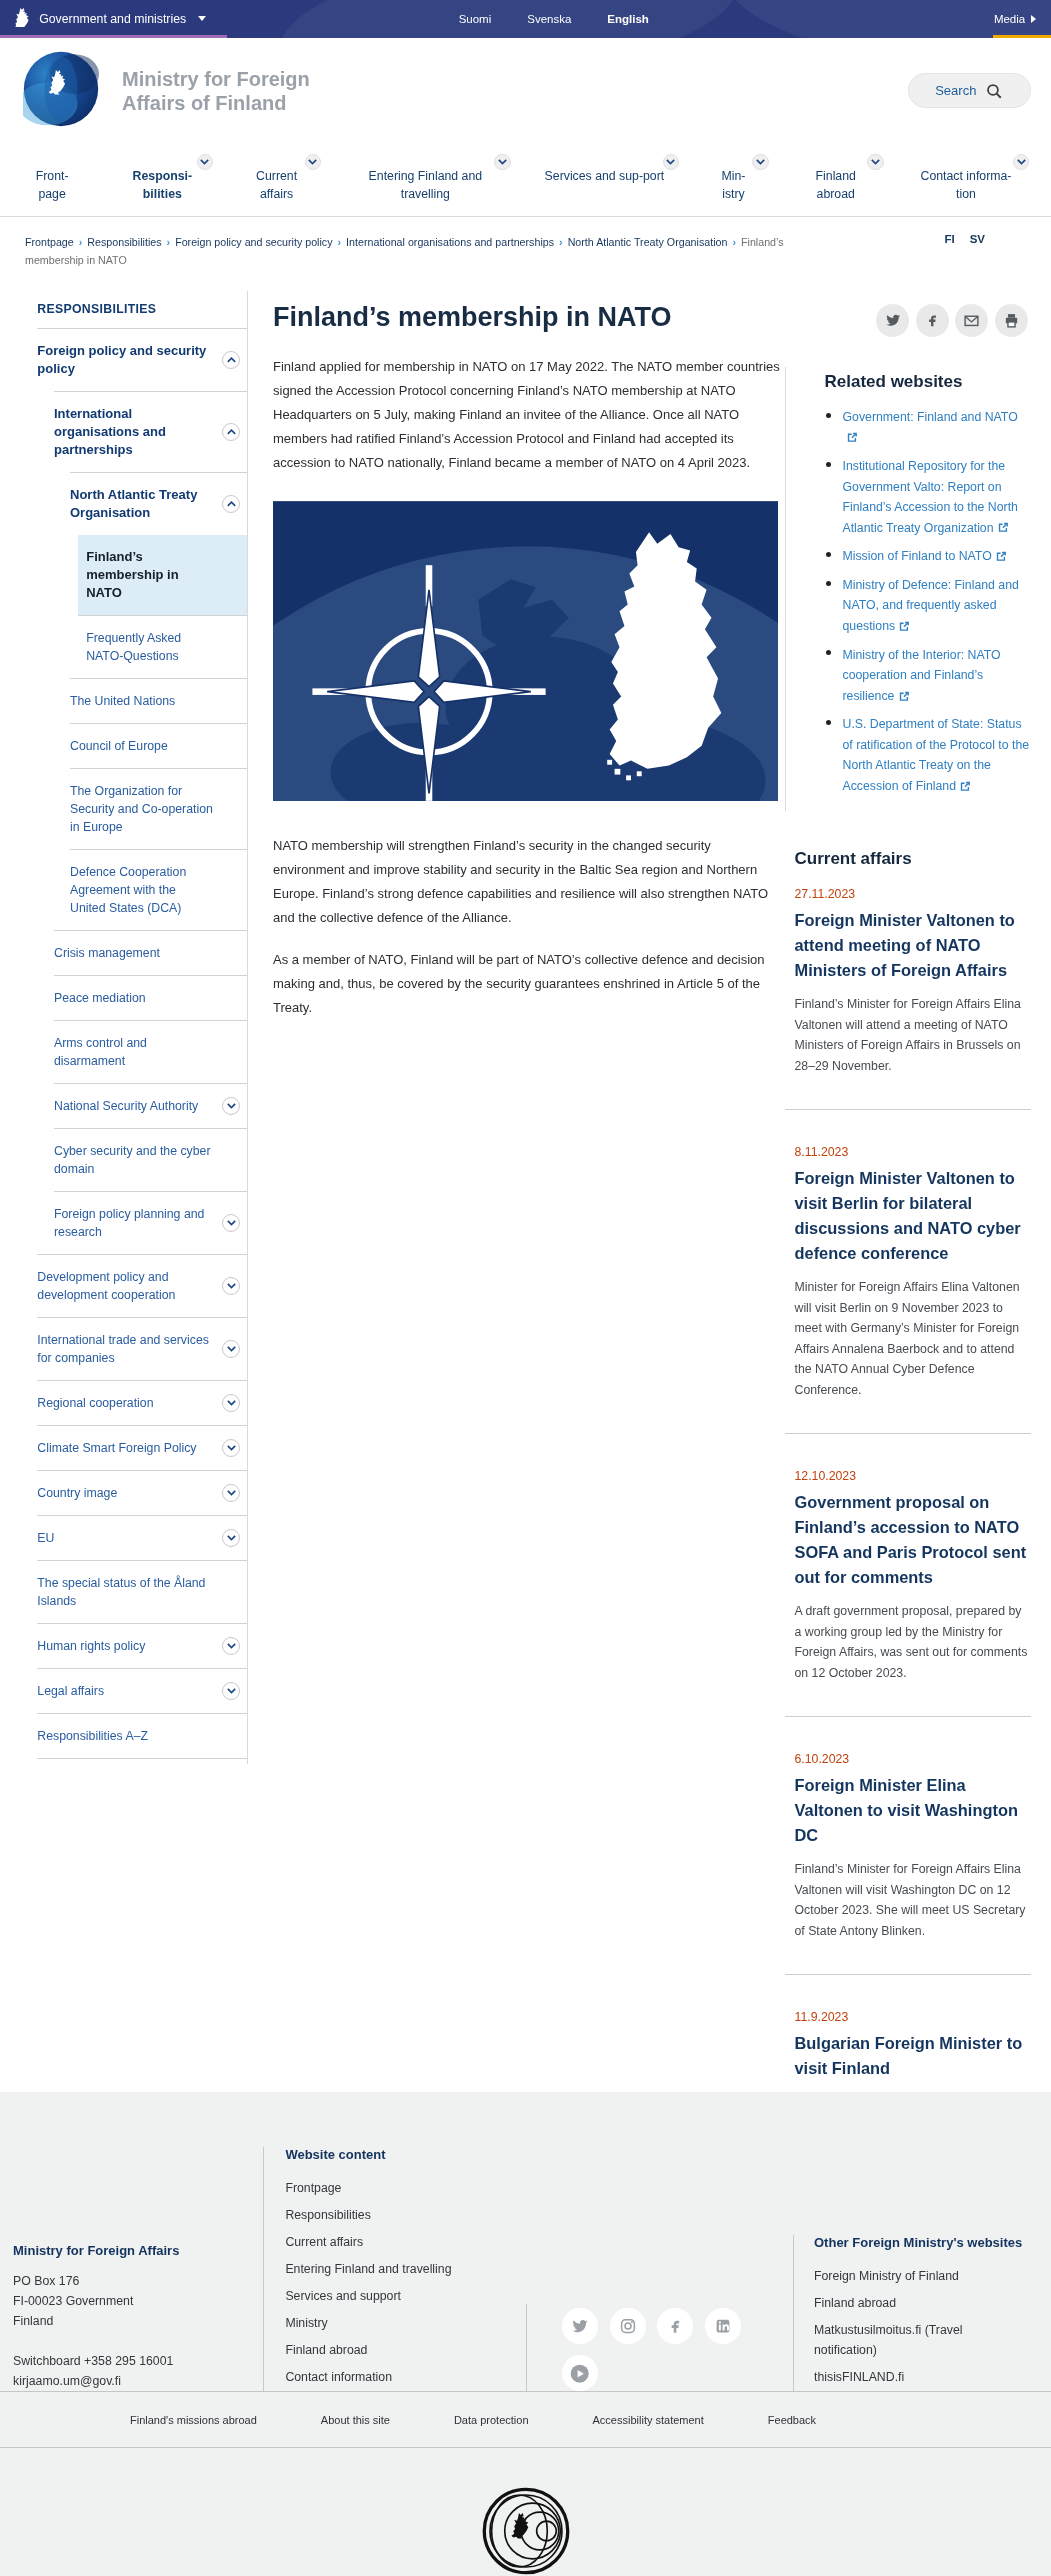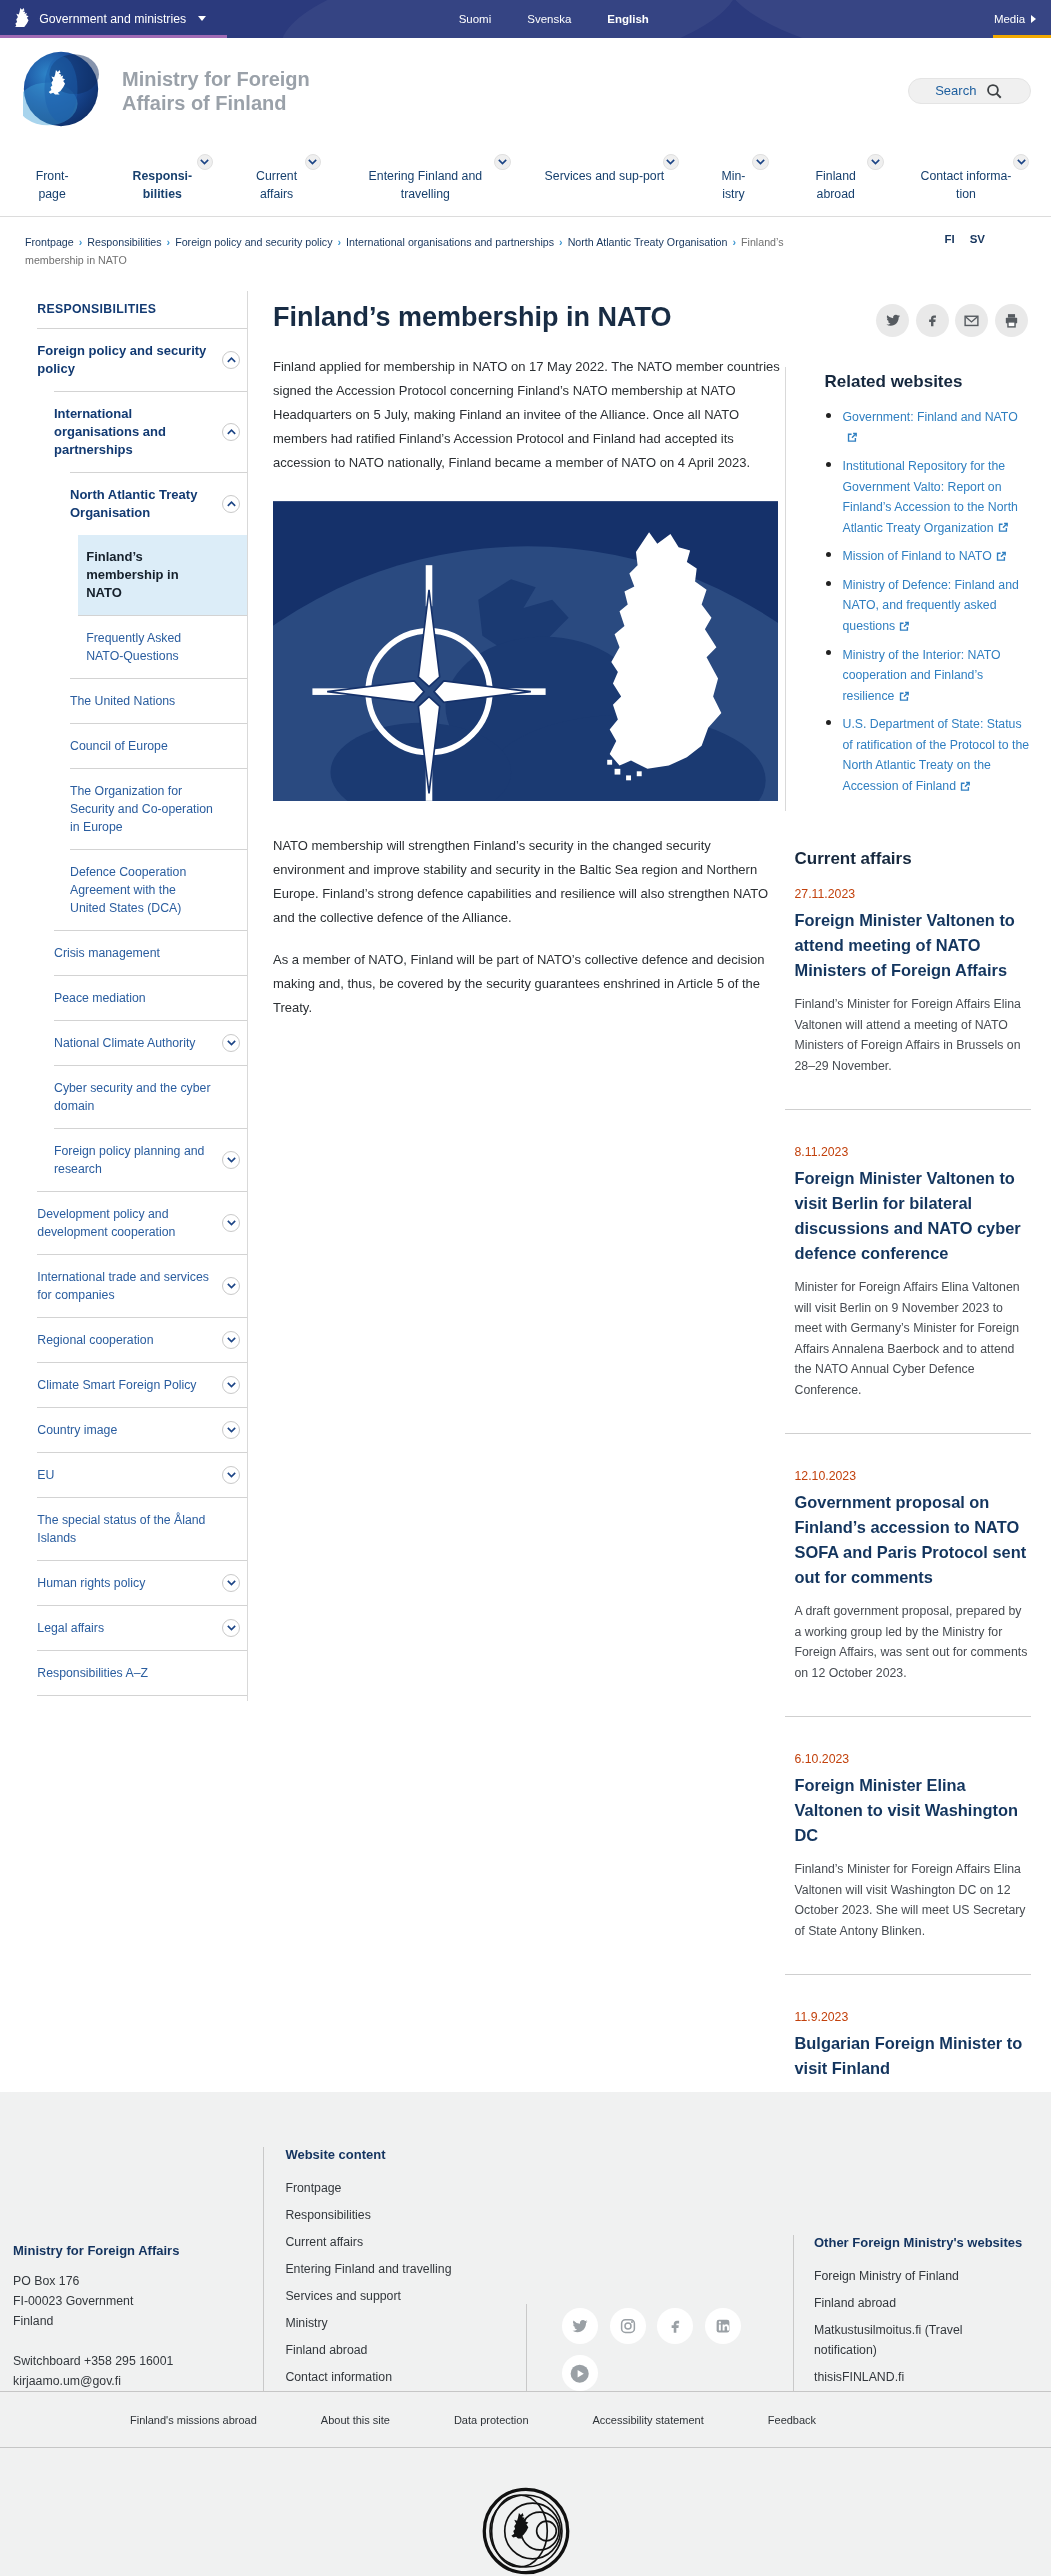--- a/index.html
+++ b/index.html
@@ -20,21 +20,21 @@
   .lang-link { font-size:11.5px; color:#fff; cursor:pointer; }
   .lang-link.active { font-weight:bold; }
   .media-link { display:flex; align-items:center; gap:5.8px; font-size:11.5px; margin-right:15px; cursor:pointer; }
   .media-arrow { width:0; height:0; border-top:4.1px solid transparent; border-bottom:4.1px solid transparent; border-left:5px solid #fff; }
   .yellow-line { position:absolute; right:0; bottom:0; width:58px; height:3.3px; background:#f2a900; z-index:2; }
 
   
   .header { height:115px; display:flex; align-items:center; padding:0 20.5px 0 23px; }
   .brand { display:flex; align-items:center; gap:23px; }
   .brand-name { color:#9aa1a9; font-size:20px; font-weight:bold; line-height:24px; }
-  .search-pill { margin-left:auto; width:123px; height:26px; background:#f0f0f0; border:0.8px solid #e4e4e4; border-radius:18px; display:flex; align-items:center; justify-content:center; gap:10px; cursor:pointer; }
+  .search-pill { margin-left:auto; width:123px; height:35px; background:#f0f0f0; border:0.8px solid #e4e4e4; border-radius:18px; display:flex; align-items:center; justify-content:center; gap:10px; cursor:pointer; }
   .search-pill span { color:#1d5e9e; font-size:13px; }
 
   
   .mainnav { display:flex; justify-content:space-between; padding:13px 25px 11.5px 25px; border-bottom:0.8px solid #dcdcdc; }
   .nav-item { position:relative; text-align:center; color:#17406e; font-size:12.3px; line-height:18px; padding:10px 11.5px 1.6px 1.6px; cursor:pointer; }
   .nav-item .lbl { display:inline-block; }
   .nav-item.active .lbl { font-weight:bold; }
   .chev-badge { position:absolute; top:-3.3px; right:-3.3px; width:16.4px; height:16.4px; border-radius:50%; background:#efefef; border:0.8px solid #e0e0e0; display:flex; align-items:center; justify-content:center; }
   .w60{max-width:51px} .w86{max-width:72px} .w70{max-width:59px} .w170{max-width:141px} .w150{max-width:125px} .w48{max-width:41px} .w78{max-width:66px} .w116{max-width:97px}
 
@@ -250,21 +250,22 @@
             </svg>
           </span></div>
       <div class="sb-item lvl3 active"><span>Finland’s membership in NATO</span></div>
       <div class="sb-item lvl3"><span>Frequently Asked NATO-Questions</span></div>
       <div class="sb-item lvl2"><span>The United Nations</span></div>
       <div class="sb-item lvl2"><span>Council of Europe</span></div>
       <div class="sb-item lvl2"><span>The Organization for Security and Co-operation in Europe</span></div>
       <div class="sb-item lvl2"><span>Defence Cooperation Agreement with the United States (DCA)</span></div>
       <div class="sb-item lvl1"><span>Crisis management</span></div>
       <div class="sb-item lvl1"><span>Peace mediation</span></div>
-      <div class="sb-item lvl1"><span>National Climate Authority</span>
+      <div class="sb-item lvl1"><span>Arms control and disarmament</span></div>
+      <div class="sb-item lvl1"><span>National Security Authority</span>
         <span class="sb-chev">
             <svg width="9" height="5.8" viewBox="0 0 11 7">
               <polyline points="1,1 5.5,5.5 10,1" fill="none" stroke="#1c4586" stroke-width="2"></polyline>
             </svg>
           </span></div>
       <div class="sb-item lvl1"><span>Cyber security and the cyber domain</span></div>
       <div class="sb-item lvl1"><span>Foreign policy planning and research</span>
         <span class="sb-chev">
             <svg width="9" height="5.8" viewBox="0 0 11 7">
               <polyline points="1,1 5.5,5.5 10,1" fill="none" stroke="#1c4586" stroke-width="2"></polyline>

